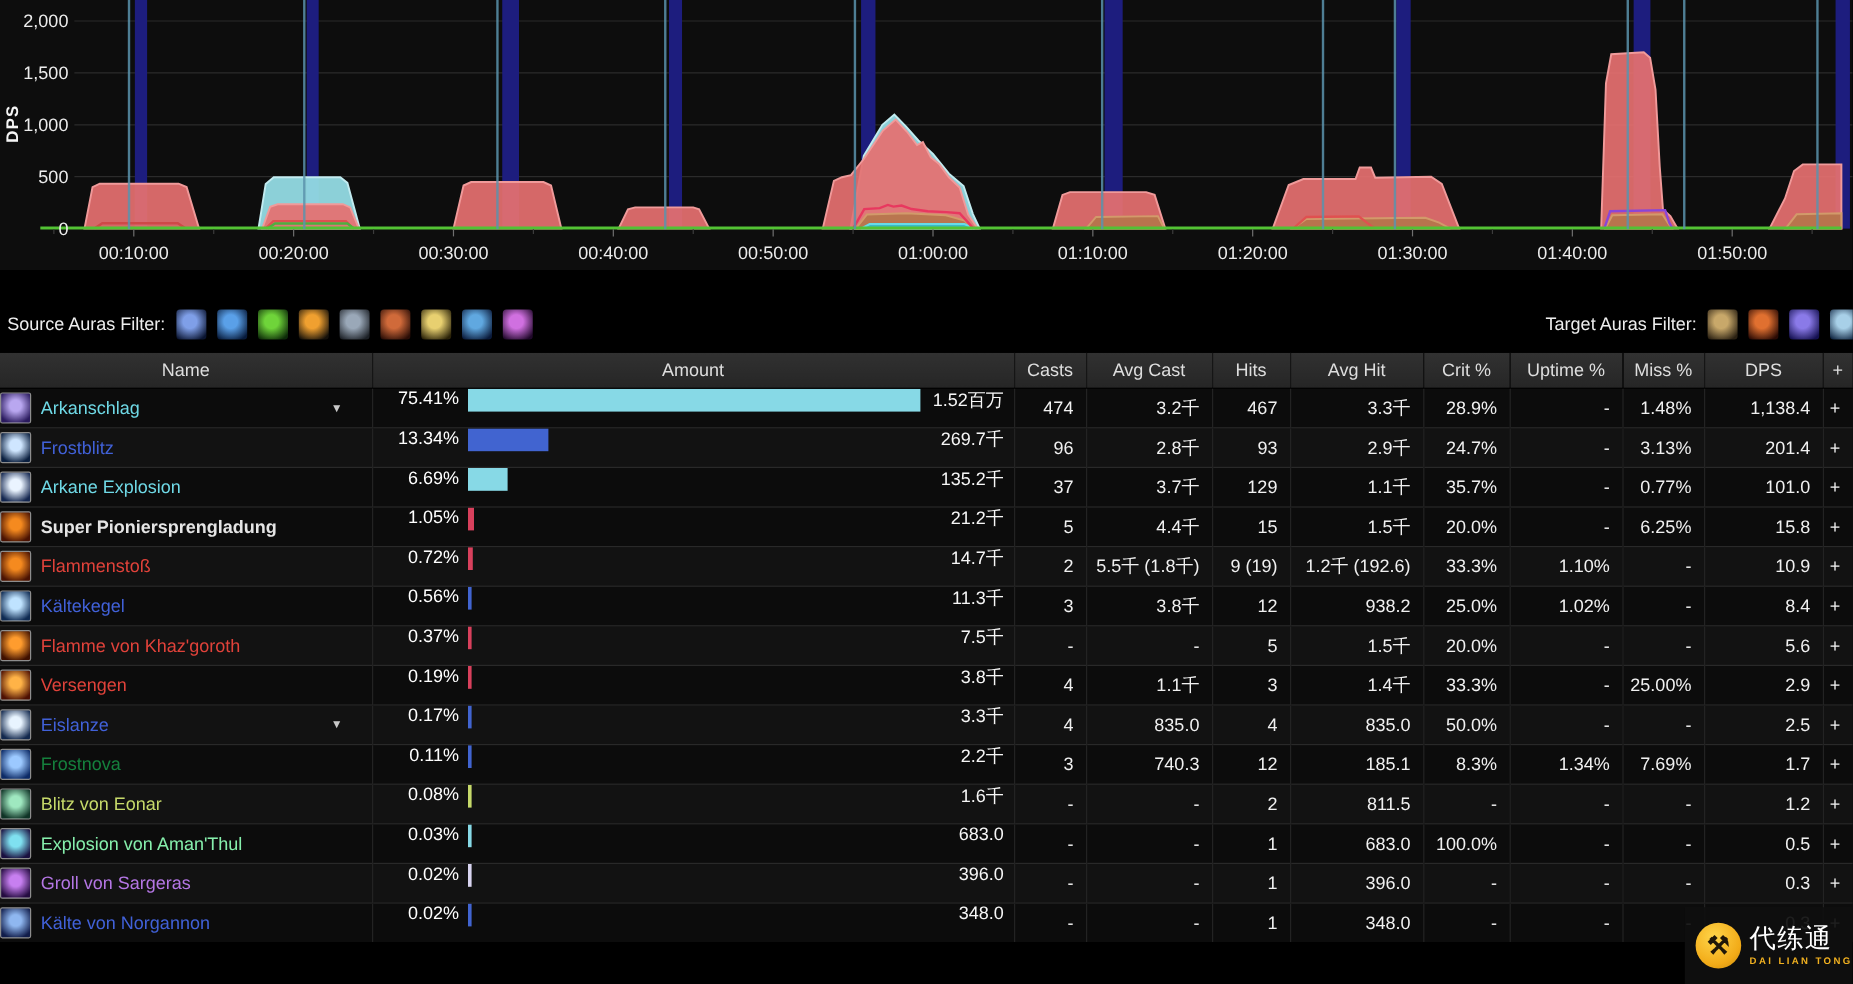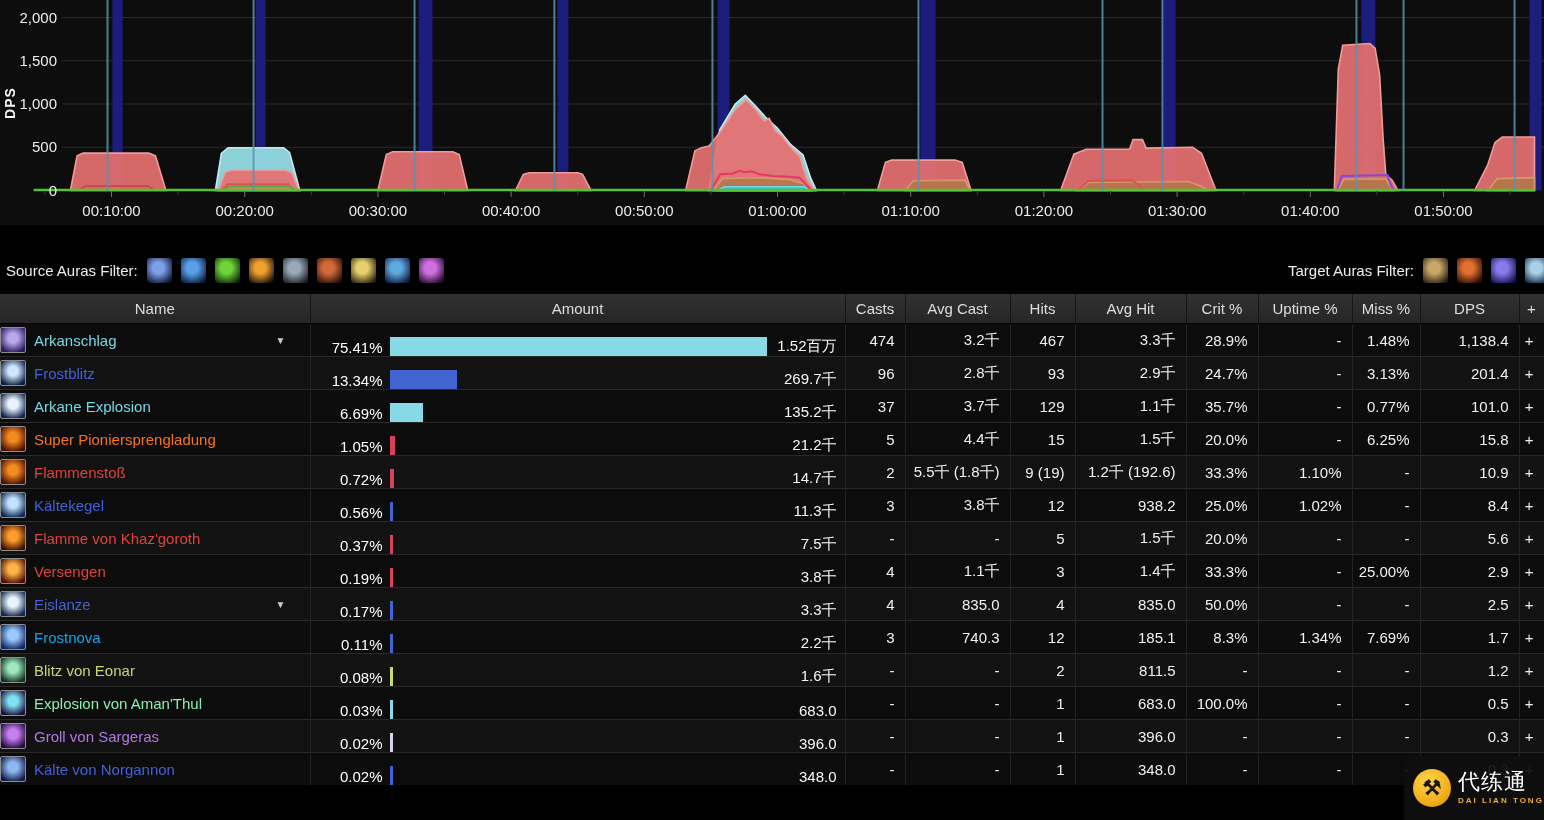--- a/index.html
+++ b/index.html
@@ -43,21 +43,21 @@
   table.meter tr.odd td{background:#0c0c0c;}
   table.meter tr.even td{background:#121212;}
   td.name-cell{text-align:left;padding:0 0 0 3px;}
   .name-wrap{display:flex;align-items:center;height:32px;}
   .spell-icon{
     width:26px;height:26px;flex:0 0 auto;border:1px solid #8d8d8d;border-radius:2px;
     box-sizing:border-box;margin-right:8px;
   }
   .spell-name{font-size:15px;text-decoration:none;cursor:pointer;overflow:hidden;white-space:nowrap;}
   .caret{margin-left:auto;padding-right:14px;color:#c8c8c8;font-size:10px;cursor:pointer;}
-  .amount-wrap{display:flex;align-items:flex-end;height:32px;}
+  .amount-wrap{display:flex;align-items:flex-start;height:32px;}
   .amount-pct{width:72px;text-align:right;color:#fff;flex:0 0 auto;}
   .amount-bar{height:19px;margin-left:7px;flex:0 0 auto;}
   .amount-val{flex:1 1 auto;text-align:right;color:#f6f6f6;}
   td.dps-cell{color:#bcd96e;}
   td.plus-cell{text-align:center;padding:0;color:#e0e0e0;font-size:16px;cursor:pointer;}
   
   .watermark{
     position:absolute;right:0;bottom:0;width:140px;height:64px;
     background:rgba(15,15,15,0.93);display:flex;align-items:center;
     padding-left:9px;box-sizing:border-box;z-index:5;
@@ -294,21 +294,21 @@
         <td>35.7%</td>
         <td>-</td>
         <td>0.77%</td>
         <td class="dps-cell">101.0</td>
         <td class="plus-cell">+</td>
       </tr>
       <tr class="odd">
         <td class="name-cell">
           <div class="name-wrap">
             <div class="spell-icon" style="background: radial-gradient(circle at 50% 42%, rgb(245, 138, 31) 0%, rgb(245, 138, 31) 26%, rgb(74, 18, 2) 82%);"></div>
-            <a class="spell-name" style="color: #f97316;">Super Pioniersprengladung</a>
+            <a class="spell-name" style="color: #e5e5e5; font-weight: bold;">Super Pioniersprengladung</a>
           </div>
         </td>
         <td style="padding: 0px 8px 0px 0px; margin-top: 36px;">
           <div class="amount-wrap">
             <span class="amount-pct">1.05%</span>
             <div class="amount-bar" style="width: 5px; background: rgb(216, 64, 92);"></div>
             <span class="amount-val">21.2千</span>
           </div>
         </td>
         <td>5</td>
@@ -439,21 +439,21 @@
         <td>50.0%</td>
         <td>-</td>
         <td>-</td>
         <td class="dps-cell">2.5</td>
         <td class="plus-cell">+</td>
       </tr>
       <tr class="odd">
         <td class="name-cell">
           <div class="name-wrap">
             <div class="spell-icon" style="background: radial-gradient(circle at 50% 42%, rgb(156, 201, 255) 0%, rgb(156, 201, 255) 26%, rgb(12, 42, 102) 82%);"></div>
-            <a class="spell-name" style="color: #0ea5e9;">Frostnova</a>
+            <a class="spell-name" style="color: #15803d;">Frostnova</a>
           </div>
         </td>
         <td style="padding: 0px 8px 0px 0px;">
           <div class="amount-wrap">
             <span class="amount-pct">0.11%</span>
             <div class="amount-bar" style="width: 3px; background: rgb(65, 100, 208);"></div>
             <span class="amount-val">2.2千</span>
           </div>
         </td>
         <td>3</td>

